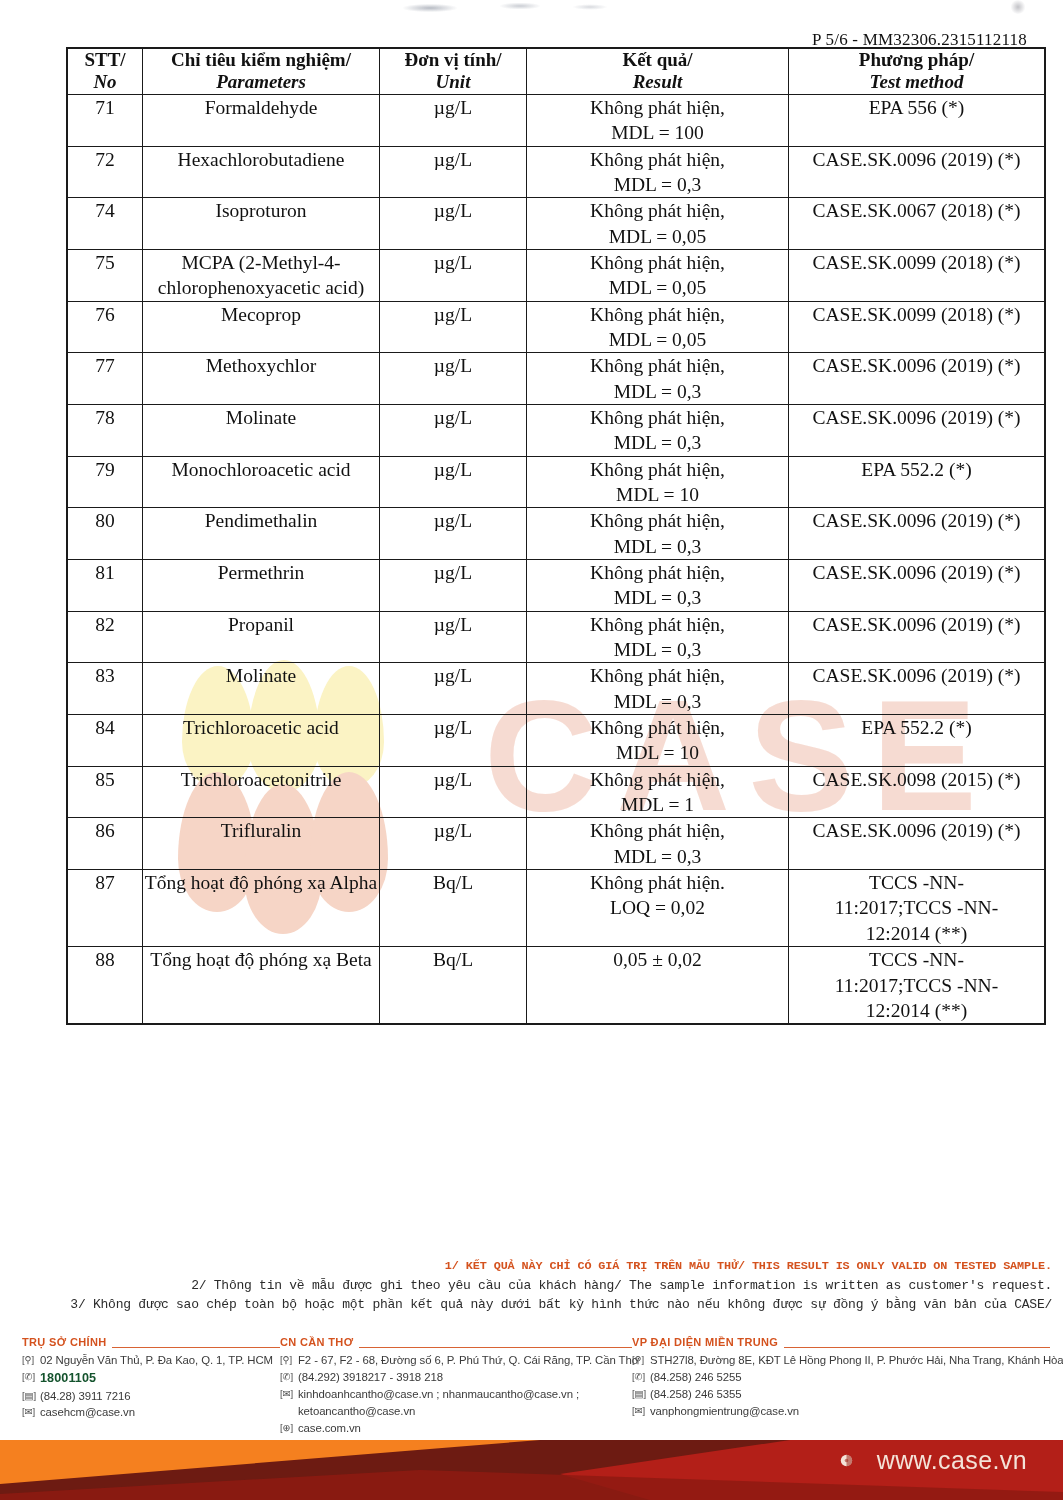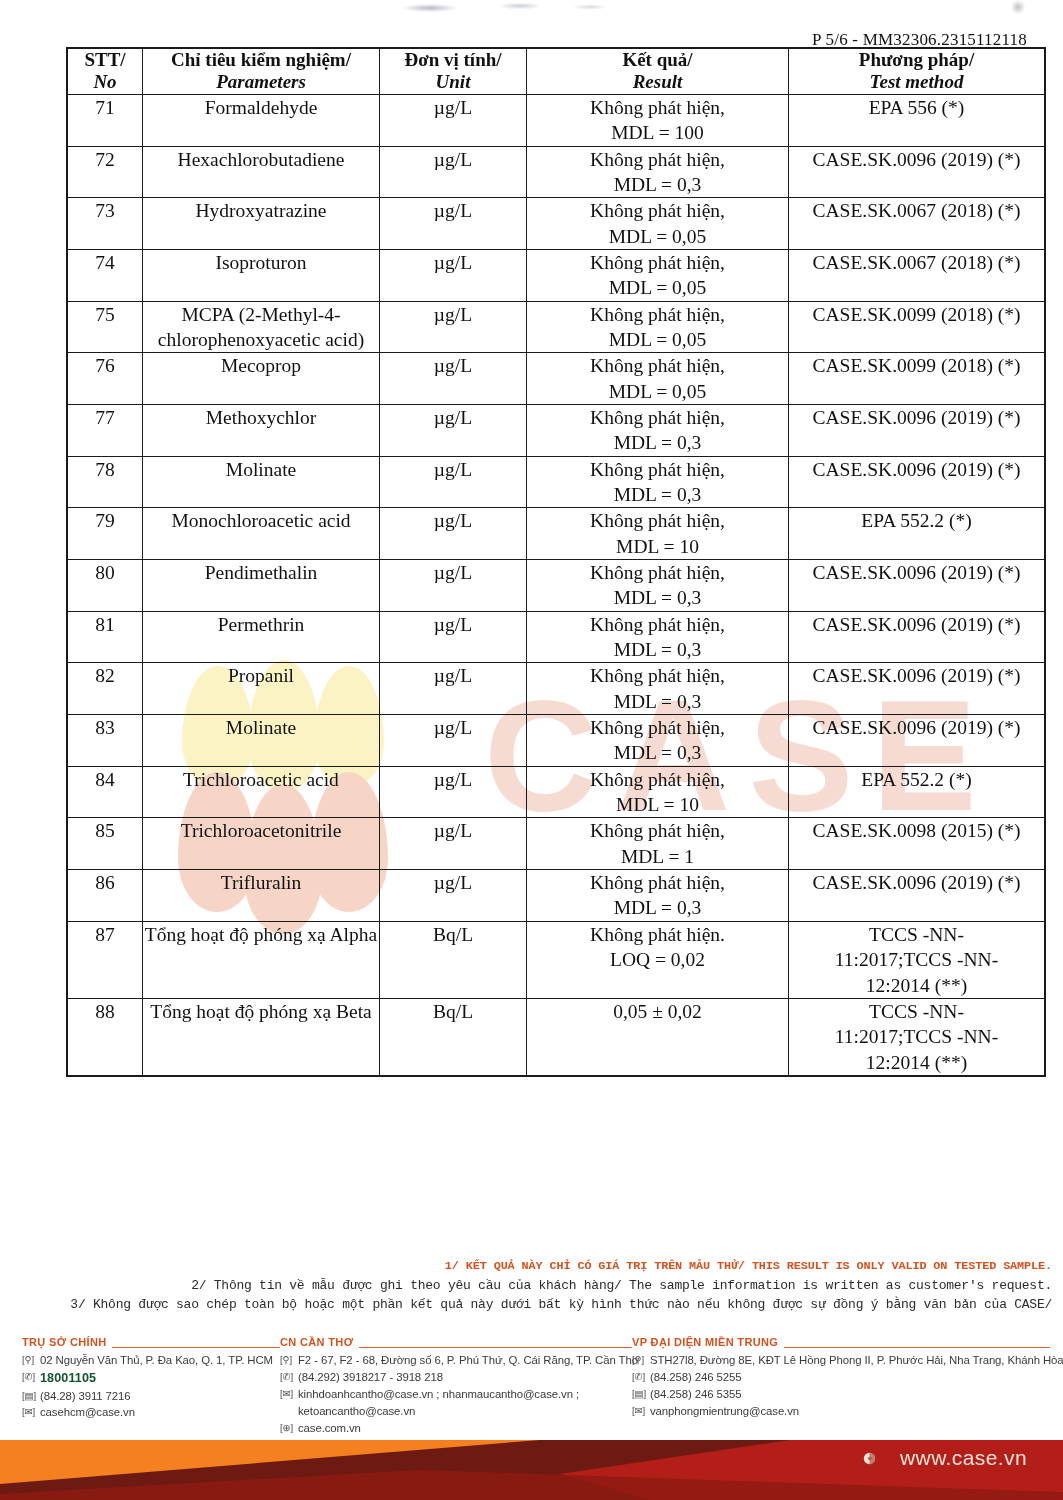--- a/index.html
+++ b/index.html
@@ -214,21 +214,21 @@
     overflow: hidden;
     z-index: 4;
   }
   .banner svg { display: block; }
   .banner-url {
     position: absolute;
     right: 36px;
     top: 24px;
     color: #f4e3d8;
     font-family: "Liberation Sans", sans-serif;
-    font-size: 21px;
+    font-size: 25px;
     letter-spacing: .4px;
     display: flex;
     align-items: center;
     white-space: nowrap;
     gap: 16px;
   }
   .banner-url .globe { margin-right: 8px; display: inline-block; }
 </style>
 </head>
 <body>
@@ -308,38 +308,20 @@
           <td class="c-result">
             <span class="cell-line">Không phát hiện,</span>
             <span class="cell-line">MDL = 0,3</span>
           </td>
           <td class="c-method">
             <span class="cell-line">CASE.SK.0096 (2019) (*)</span>
           </td>
         </tr>
         <tr>
           <td class="c-no">
-            <span class="cell-line">73</span>
-          </td>
-          <td class="c-param">
-            <span class="cell-line">Hydroxyatrazine</span>
-          </td>
-          <td class="c-unit">
-            <span class="cell-line">µg/L</span>
-          </td>
-          <td class="c-result">
-            <span class="cell-line">Không phát hiện,</span>
-            <span class="cell-line">MDL = 0,05</span>
-          </td>
-          <td class="c-method">
-            <span class="cell-line">CASE.SK.0067 (2018) (*)</span>
-          </td>
-        </tr>
-        <tr>
-          <td class="c-no">
             <span class="cell-line">74</span>
           </td>
           <td class="c-param">
             <span class="cell-line">Isoproturon</span>
           </td>
           <td class="c-unit">
             <span class="cell-line">µg/L</span>
           </td>
           <td class="c-result">
             <span class="cell-line">Không phát hiện,</span>

